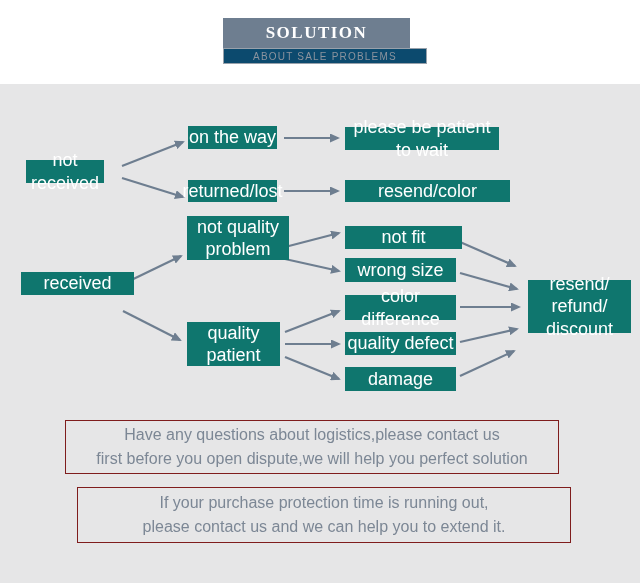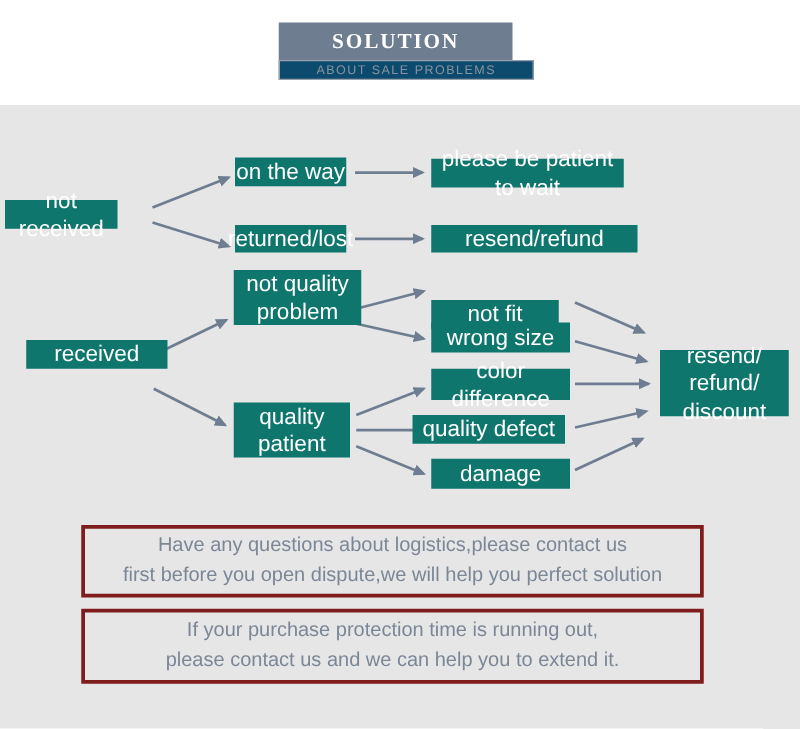--- a/index.html
+++ b/index.html
@@ -25,26 +25,26 @@
     position:absolute;background:#0f766e;color:#ffffff;
     display:flex;align-items:center;justify-content:center;text-align:center;
     font-size:18px;line-height:1.25;white-space:pre-line;
   }
   
   #arrows{position:absolute;left:0;top:0;width:640px;height:583px;pointer-events:none;}
   #arrows line{stroke:#6e7e90;stroke-width:2.2;}
   
   .note{
     position:absolute;left:65px;width:492px;
-    border:3px solid #7f1d1d;color:#7c8795;
+    border:1px solid #7f1d1d;color:#7c8795;
     display:flex;align-items:center;justify-content:center;text-align:center;
     font-size:16px;line-height:1.5;white-space:pre-line;
   }
   .note1{top:420px;height:52px;}
-  .note2{top:487px;height:54px;}
+  .note2{top:487px;height:54px;margin-left:12px;}
 </style>
 </head>
 <body>
 
 <div id="screen">
   <div class="gray-area"></div>
 
   <div class="hdr-title">SOLUTION</div>
   <div class="hdr-sub">ABOUT SALE PROBLEMS</div>
 
@@ -65,34 +65,34 @@
     <line x1="285" y1="332" x2="339" y2="311" marker-end="url(#ah)"></line>
     <line x1="285" y1="344" x2="339" y2="344" marker-end="url(#ah)"></line>
     <line x1="285" y1="357" x2="339" y2="379" marker-end="url(#ah)"></line>
     <line x1="460" y1="242" x2="515" y2="266" marker-end="url(#ah)"></line>
     <line x1="460" y1="273" x2="517" y2="289" marker-end="url(#ah)"></line>
     <line x1="460" y1="307" x2="519" y2="307" marker-end="url(#ah)"></line>
     <line x1="460" y1="342" x2="517" y2="329" marker-end="url(#ah)"></line>
     <line x1="460" y1="376" x2="514" y2="351" marker-end="url(#ah)"></line>
   </svg>
 
-  <div class="node" style="left:4px;top:160px;width:90px;height:23px">not received</div>
+  <div class="node" style="left:26px;top:160px;width:78px;height:23px">not received</div>
   <div class="node" style="left:188px;top:126px;width:89px;height:23px">on the way</div>
   <div class="node" style="left:345px;top:127px;width:154px;height:23px">please be patient to wait</div>
   <div class="node" style="left:188px;top:180px;width:89px;height:22px">returned/lost</div>
-  <div class="node" style="left:345px;top:180px;width:165px;height:22px">resend/refund</div>
+  <div class="node" style="left:345px;top:180px;width:165px;height:22px">resend/color</div>
   <div class="node" style="left:21px;top:272px;width:113px;height:23px">received</div>
   <div class="node" style="left:187px;top:216px;width:102px;height:44px">not quality
 problem</div>
   <div class="node" style="left:187px;top:322px;width:93px;height:44px">quality
 patient</div>
-  <div class="node" style="left:345px;top:240px;width:102px;height:23px">not fit</div>
+  <div class="node" style="left:345px;top:226px;width:117px;height:23px">not fit</div>
   <div class="node" style="left:345px;top:258px;width:111px;height:24px">wrong size</div>
   <div class="node" style="left:345px;top:295px;width:111px;height:25px">color difference</div>
-  <div class="node" style="left:330px;top:332px;width:122px;height:23px">quality defect</div>
+  <div class="node" style="left:345px;top:332px;width:111px;height:23px">quality defect</div>
   <div class="node" style="left:345px;top:367px;width:111px;height:24px">damage</div>
   <div class="node" style="left:528px;top:280px;width:103px;height:53px">resend/
 refund/
 discount</div>
 
   <div class="note note1">Have any questions about logistics,please contact us
 first before you open dispute,we will help you perfect solution</div>
   <div class="note note2">If your purchase protection time is running out,
 please contact us and we can help you to extend it.</div>
 </div>

